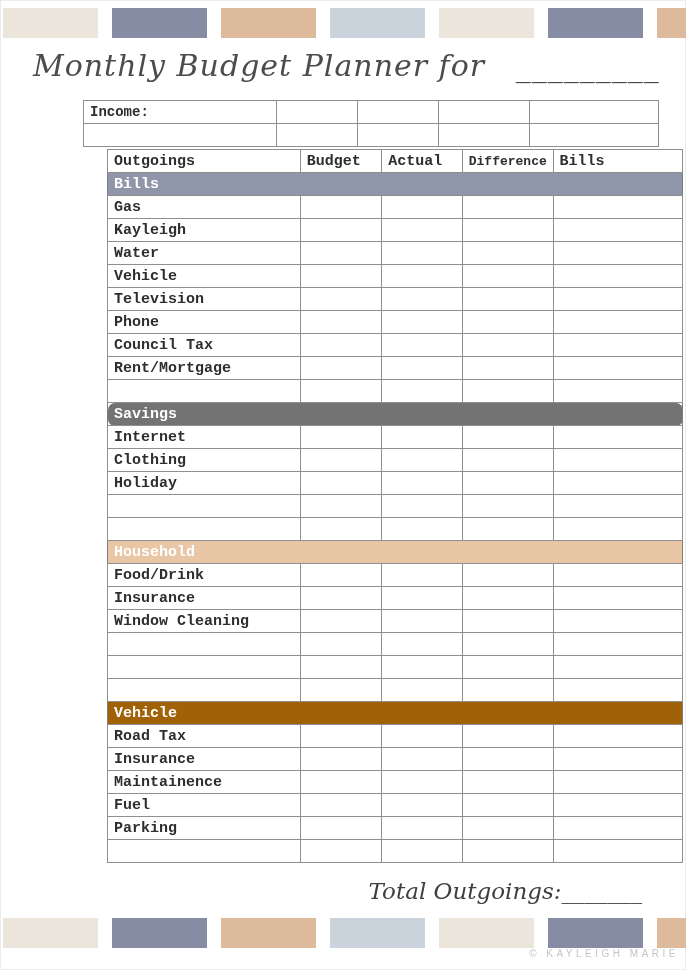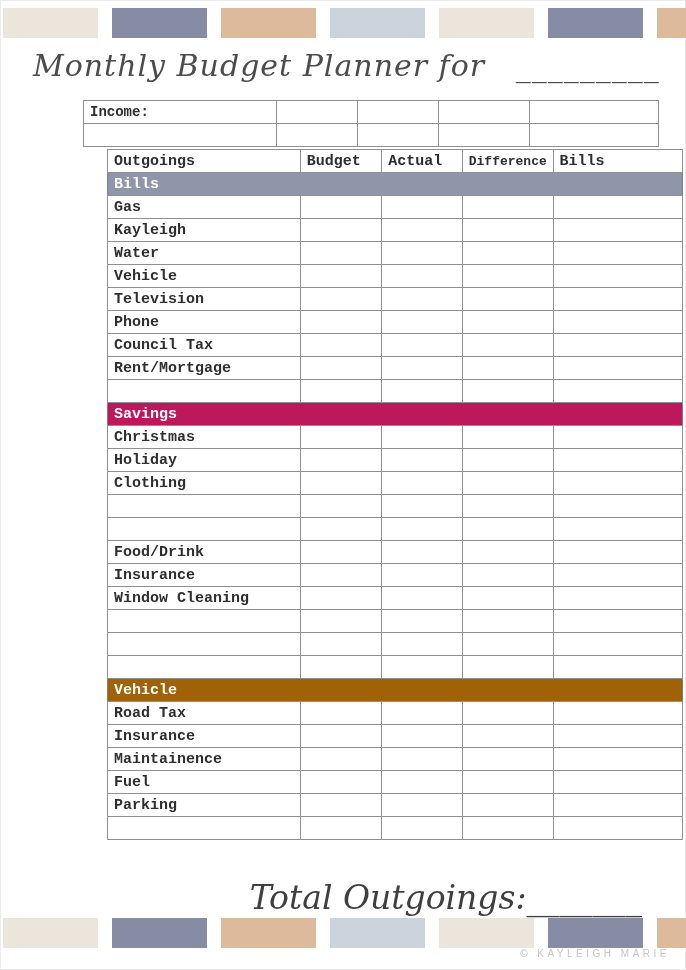--- a/index.html
+++ b/index.html
@@ -37,21 +37,21 @@
   .title {
     position: absolute;
     left: 33px; top: 48px;
     font-size: 30px;
     letter-spacing: 1px;
   }
   .title .gap { margin-left: 20px; }
   .total {
     position: absolute;
     right: 44px; top: 878px;
-    font-size: 33px;
+    font-size: 23px;
     color: #3f3f3f;
   }
 
   
   .table-wrap {
     position: absolute;
     left: 83px; top: 100px;
     width: 576px;
   }
   table {
@@ -77,21 +77,21 @@
   th.diff { font-size: 13px; }
   td.income { font-size: 14px; }
   tr.section-row td {
     color: #ffffff;
     border-left: 1px solid #7d7d7d;
     border-right: 1px solid #7d7d7d;
   }
 
   .copyright {
     position: absolute;
-    right: 16px; top: 948px;
+    right: 7px; top: 948px;
     font-family: "Liberation Sans", sans-serif;
     font-size: 10px;
     letter-spacing: 3.5px;
     text-transform: uppercase;
     color: #c6c6c6;
   }
 
   col.c1 { width: 33.5%; }
   col.c2 { width: 14.2%; }
   col.c3 { width: 14.0%; }
@@ -222,56 +222,59 @@
           <td></td>
         </tr>
         <tr>
           <td></td>
           <td></td>
           <td></td>
           <td></td>
           <td></td>
         </tr>
         <tr class="section-row">
-          <td colspan="5" style="background: #be185d;">Savings</td>
-        </tr>
-        <tr>
-          <td>Christmas</td>
+          <td colspan="5" style="background: #737373; border-radius: 7px;">Savings</td>
+        </tr>
+        <tr>
+          <td>Internet</td>
+          <td></td>
+          <td></td>
+          <td></td>
+          <td></td>
+        </tr>
+        <tr>
+          <td>Clothing</td>
           <td></td>
           <td></td>
           <td></td>
           <td></td>
         </tr>
         <tr>
           <td>Holiday</td>
           <td></td>
           <td></td>
           <td></td>
           <td></td>
         </tr>
         <tr>
-          <td>Clothing</td>
-          <td></td>
-          <td></td>
-          <td></td>
-          <td></td>
-        </tr>
-        <tr>
-          <td></td>
-          <td></td>
-          <td></td>
-          <td></td>
-          <td></td>
-        </tr>
-        <tr>
-          <td></td>
-          <td></td>
-          <td></td>
-          <td></td>
-          <td></td>
+          <td></td>
+          <td></td>
+          <td></td>
+          <td></td>
+          <td></td>
+        </tr>
+        <tr>
+          <td></td>
+          <td></td>
+          <td></td>
+          <td></td>
+          <td></td>
+        </tr>
+        <tr class="section-row">
+          <td colspan="5" style="background: rgb(233, 198, 166);">Household</td>
         </tr>
         <tr>
           <td>Food/Drink</td>
           <td></td>
           <td></td>
           <td></td>
           <td></td>
         </tr>
         <tr>
           <td>Insurance</td>

